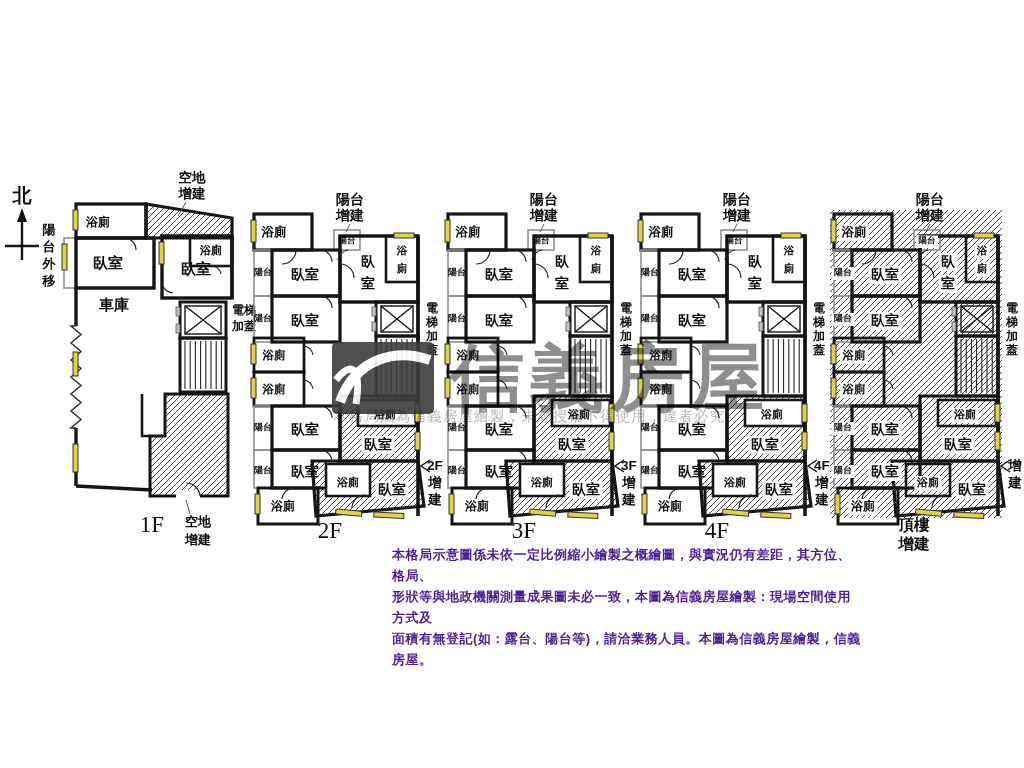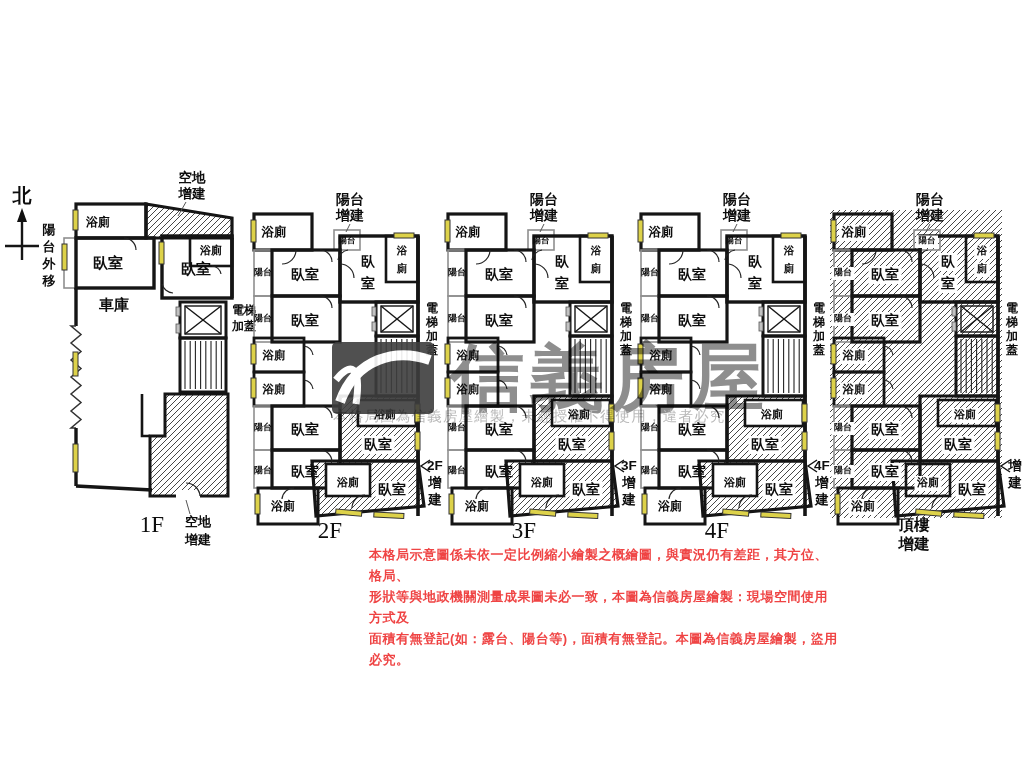--- a/index.html
+++ b/index.html
@@ -1,21 +1,21 @@
 <!DOCTYPE html>
 <html><head>
 <meta charset="utf-8">
 <style>
   html,body{margin:0;padding:0;background:#ffffff;}
   #stage{position:relative;width:1024px;height:768px;background:#fff;overflow:hidden;
          font-family:"Liberation Sans",sans-serif;}
   #plan-svg{position:absolute;left:0;top:0;}
-  .disclaimer{position:absolute;left:369px;top:544px;width:470px;
+  .disclaimer{position:absolute;left:392px;top:544px;width:470px;
               font-family:"Liberation Sans",sans-serif;font-size:13px;line-height:21px;
-              font-weight:bold;color:#ef4444;letter-spacing:.5px;}
+              font-weight:bold;color:#4c1d95;letter-spacing:.5px;}
 </style>
 </head>
 <body>
 <div id="stage">
 
 <svg id="plan-svg" width="1024" height="768" viewBox="0 0 1024 768">
       <defs>
         <pattern id="hp" width="6" height="6" patternUnits="userSpaceOnUse">
           <path d="M0,6 L6,0 M-1.5,1.5 L1.5,-1.5 M4.5,7.5 L7.5,4.5" stroke="#474747" stroke-width="1"></path>
         </pattern>
@@ -501,15 +501,15 @@
       </g>
       <g style="mix-blend-mode:multiply">
         <text x="450" y="403" font-size="74" text-anchor="start" font-family="&quot;Liberation Sans&quot;,sans-serif" font-weight="bold" fill="#8e8e8e" letter-spacing="6">信義房屋</text>
         <text x="333" y="421" font-size="14.5" text-anchor="start" font-family="&quot;Liberation Sans&quot;,sans-serif" font-weight="normal" fill="#b9b9b9" letter-spacing="1.2">本格局圖為信義房屋繪製，未經授權不得使用，違者必究</text>
       </g>
     </svg>
 
 <div class="disclaimer">
   <div>本格局示意圖係未依一定比例縮小繪製之概繪圖，與實況仍有差距，其方位、格局、</div>
   <div>形狀等與地政機關測量成果圖未必一致，本圖為信義房屋繪製：現場空間使用方式及</div>
-  <div>面積有無登記(如：露台、陽台等)，面積有無登記。本圖為信義房屋繪製，盜用必究。</div>
+  <div>面積有無登記(如：露台、陽台等)，請洽業務人員。本圖為信義房屋繪製，信義房屋。</div>
 </div>
 </div>
 
 </body></html>

